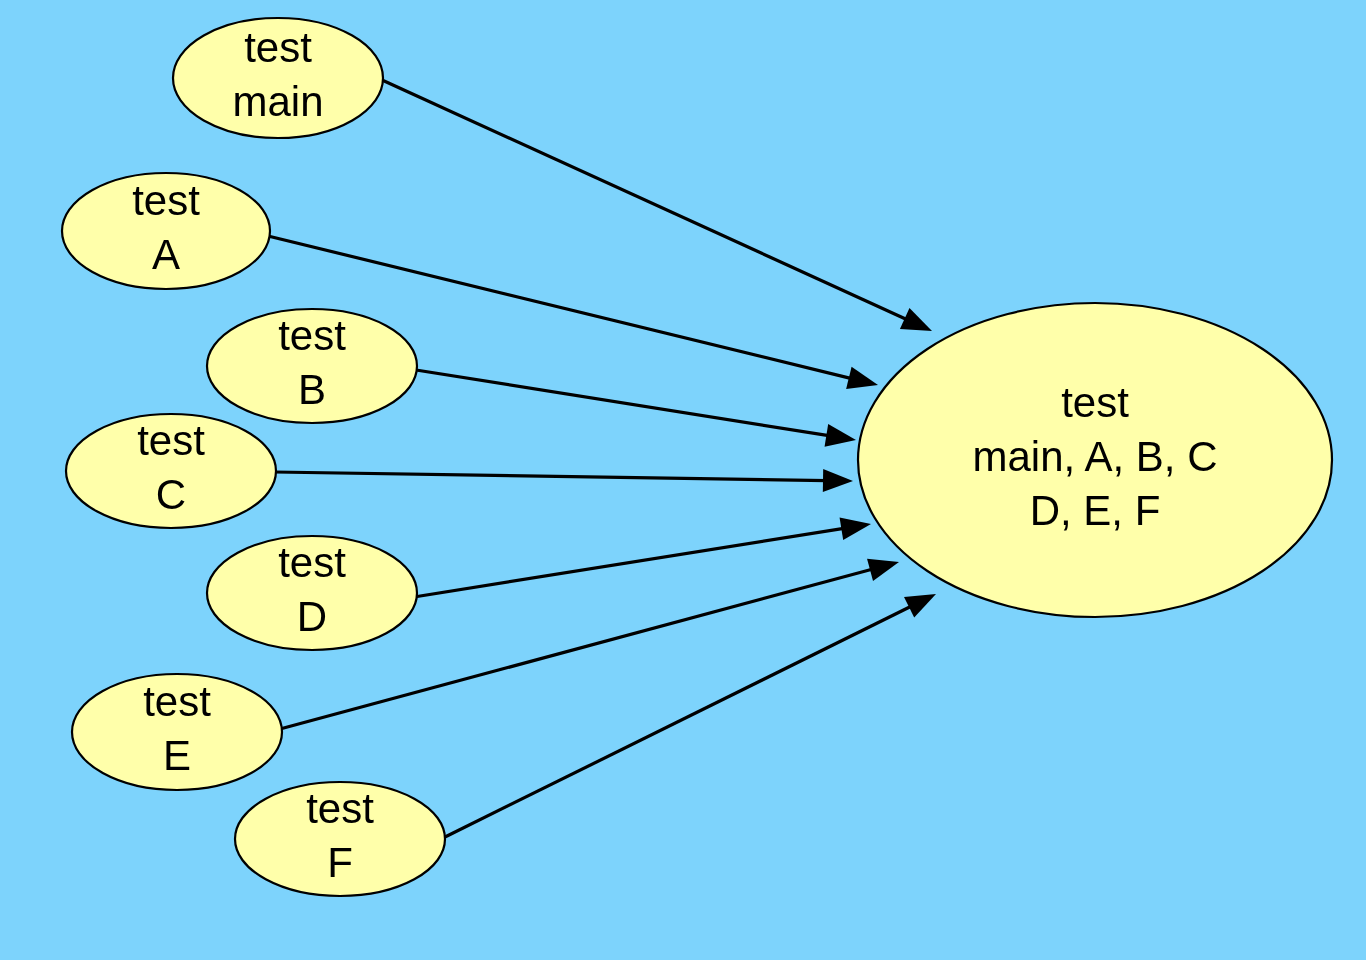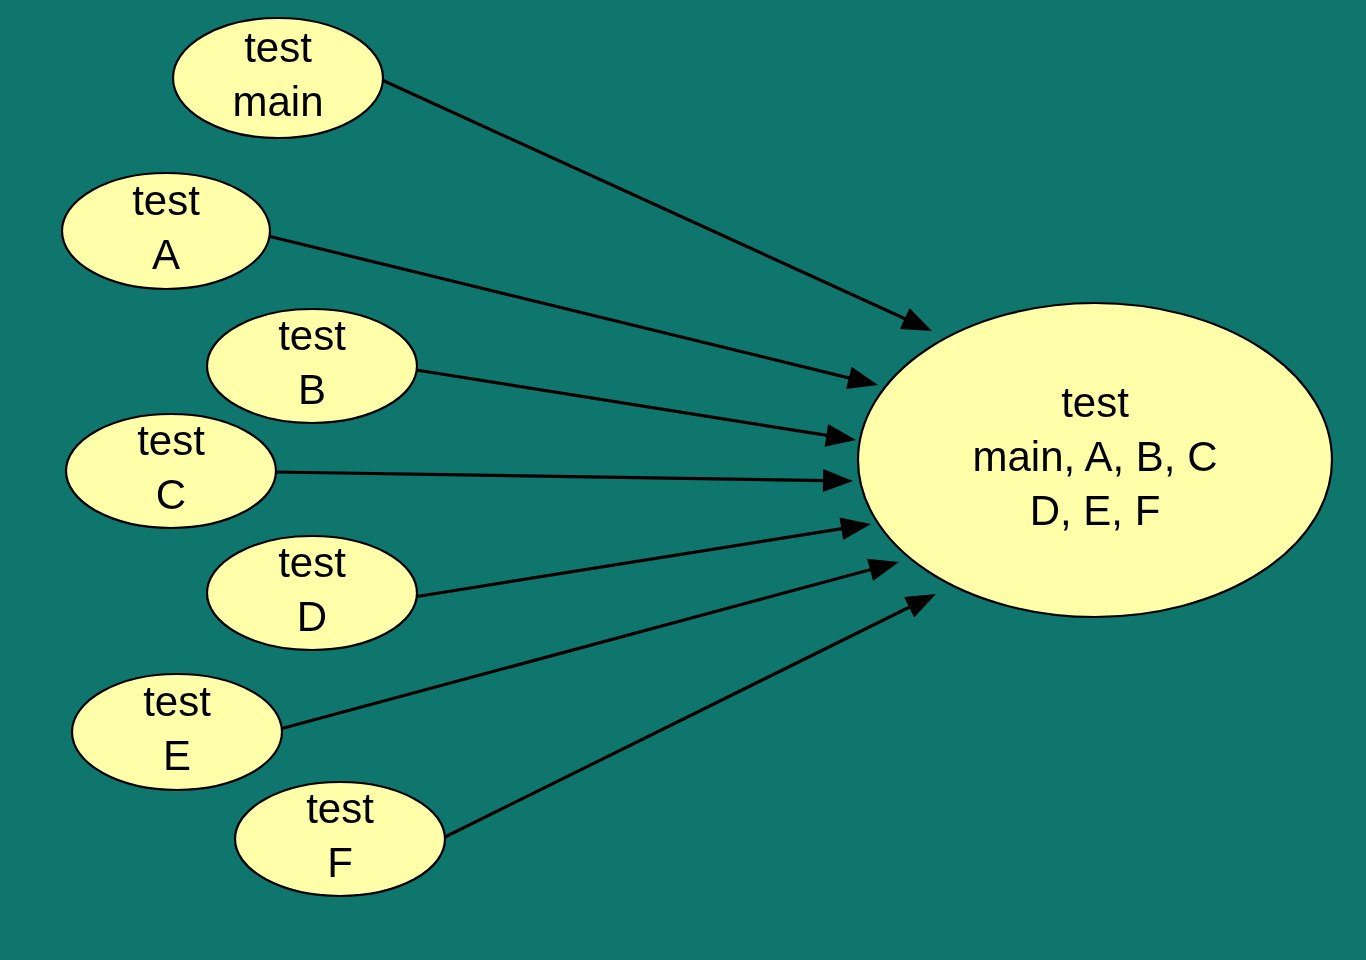--- a/index.html
+++ b/index.html
@@ -11,21 +11,21 @@
   body {
     width: 1366px;
     height: 960px;
     font-family: "Liberation Sans", sans-serif;
     overflow: hidden;
   }
   #diagram-root {
     position: relative;
     width: 1366px;
     height: 960px;
-    background: #0f766e;
+    background: #7dd3fc;
   }
   #graph-svg {
     display: block;
     width: 1366px;
     height: 960px;
   }
   .node-ellipse {
     stroke: #000000;
     stroke-width: 2.2;
   }

